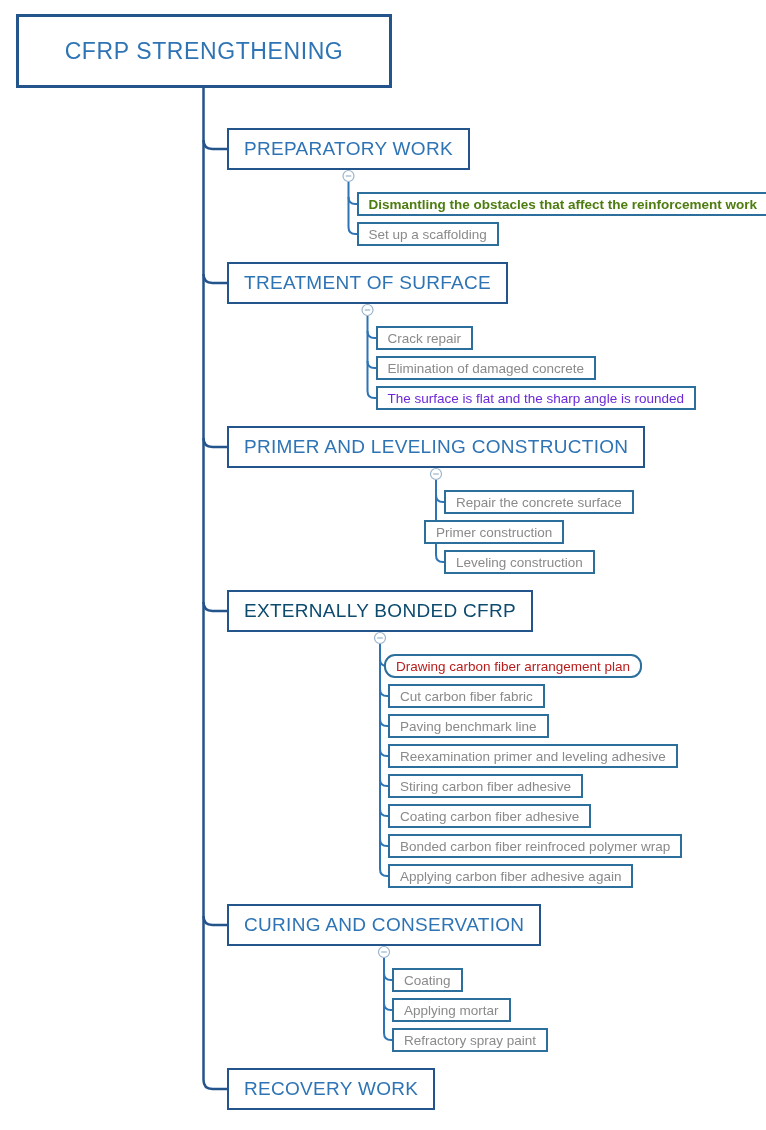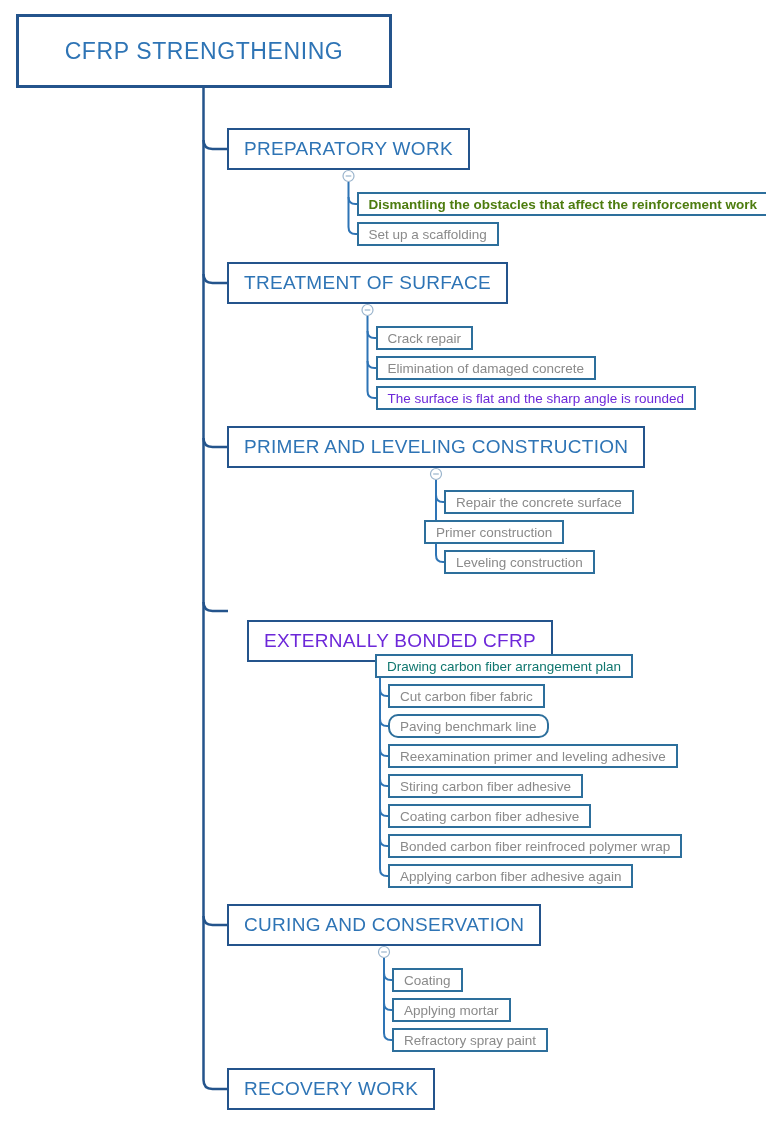--- a/index.html
+++ b/index.html
@@ -83,24 +83,24 @@
       <div class="node node-child" style="top: 192px; border-color: rgb(45, 111, 156); color: #4d7c0f; left: 356.5px; font-weight: bold;">Dismantling the obstacles that affect the reinforcement work</div>
       <div class="node node-child" style="top: 222px; border-color: rgb(45, 111, 156); color: rgb(138, 138, 138); left: 356.5px;">Set up a scaffolding</div>
       <div class="node node-branch" style="left: 227px; top: 262px; border-color: rgb(36, 84, 140); color: rgb(46, 116, 181);">TREATMENT OF SURFACE</div>
       <div class="node node-child" style="top: 326px; border-color: rgb(45, 111, 156); color: rgb(138, 138, 138); left: 375.5px;">Crack repair</div>
       <div class="node node-child" style="top: 356px; border-color: rgb(45, 111, 156); color: rgb(138, 138, 138); left: 375.5px;">Elimination of damaged concrete</div>
       <div class="node node-child" style="top: 386px; border-color: rgb(45, 111, 156); color: #6d28d9; left: 375.5px;">The surface is flat and the sharp angle is rounded</div>
       <div class="node node-branch" style="left: 227px; top: 426px; border-color: rgb(36, 84, 140); color: rgb(46, 116, 181);">PRIMER AND LEVELING CONSTRUCTION</div>
       <div class="node node-child" style="top: 490px; border-color: rgb(45, 111, 156); color: rgb(138, 138, 138); left: 444px;">Repair the concrete surface</div>
       <div class="node node-child" style="top: 520px; border-color: rgb(45, 111, 156); color: rgb(138, 138, 138); left: 424px;">Primer construction</div>
       <div class="node node-child" style="top: 550px; border-color: rgb(45, 111, 156); color: rgb(138, 138, 138); left: 444px;">Leveling construction</div>
-      <div class="node node-branch" style="left: 227px; top: 620px; border-color: rgb(36, 84, 140); color: #6d28d9; margin-left: 20px;">EXTERNALLY BONDED CFRP</div>
-      <div class="node node-child" style="top: 654px; border-color: rgb(45, 111, 156); color: #0f766e; left: 375px;">Drawing carbon fiber arrangement plan</div>
+      <div class="node node-branch" style="left: 227px; top: 590px; border-color: rgb(36, 84, 140); color: #0c4a6e;">EXTERNALLY BONDED CFRP</div>
+      <div class="node node-child" style="top: 654px; border-color: rgb(45, 111, 156); color: #b91c1c; left: 384px; border-radius: 11px;">Drawing carbon fiber arrangement plan</div>
       <div class="node node-child" style="top: 684px; border-color: rgb(45, 111, 156); color: rgb(138, 138, 138); left: 388px;">Cut carbon fiber fabric</div>
-      <div class="node node-child" style="top: 714px; border-color: rgb(45, 111, 156); color: rgb(138, 138, 138); left: 388px; border-radius: 10px;">Paving benchmark line</div>
+      <div class="node node-child" style="top: 714px; border-color: rgb(45, 111, 156); color: rgb(138, 138, 138); left: 388px;">Paving benchmark line</div>
       <div class="node node-child" style="top: 744px; border-color: rgb(45, 111, 156); color: rgb(138, 138, 138); left: 388px;">Reexamination primer and leveling adhesive</div>
       <div class="node node-child" style="top: 774px; border-color: rgb(45, 111, 156); color: rgb(138, 138, 138); left: 388px;">Stiring carbon fiber adhesive</div>
       <div class="node node-child" style="top: 804px; border-color: rgb(45, 111, 156); color: rgb(138, 138, 138); left: 388px;">Coating carbon fiber adhesive</div>
       <div class="node node-child" style="top: 834px; border-color: rgb(45, 111, 156); color: rgb(138, 138, 138); left: 388px;">Bonded carbon fiber reinfroced polymer wrap</div>
       <div class="node node-child" style="top: 864px; border-color: rgb(45, 111, 156); color: rgb(138, 138, 138); left: 388px;">Applying carbon fiber adhesive again</div>
       <div class="node node-branch" style="left: 227px; top: 904px; border-color: rgb(36, 84, 140); color: rgb(46, 116, 181);">CURING AND CONSERVATION</div>
       <div class="node node-child" style="top: 968px; border-color: rgb(45, 111, 156); color: rgb(138, 138, 138); left: 392px;">Coating</div>
       <div class="node node-child" style="top: 998px; border-color: rgb(45, 111, 156); color: rgb(138, 138, 138); left: 392px;">Applying mortar</div>
       <div class="node node-child" style="top: 1028px; border-color: rgb(45, 111, 156); color: rgb(138, 138, 138); left: 392px;">Refractory spray paint</div>
       <div class="node node-branch" style="left: 227px; top: 1068px; border-color: rgb(36, 84, 140); color: rgb(46, 116, 181);">RECOVERY WORK</div>

